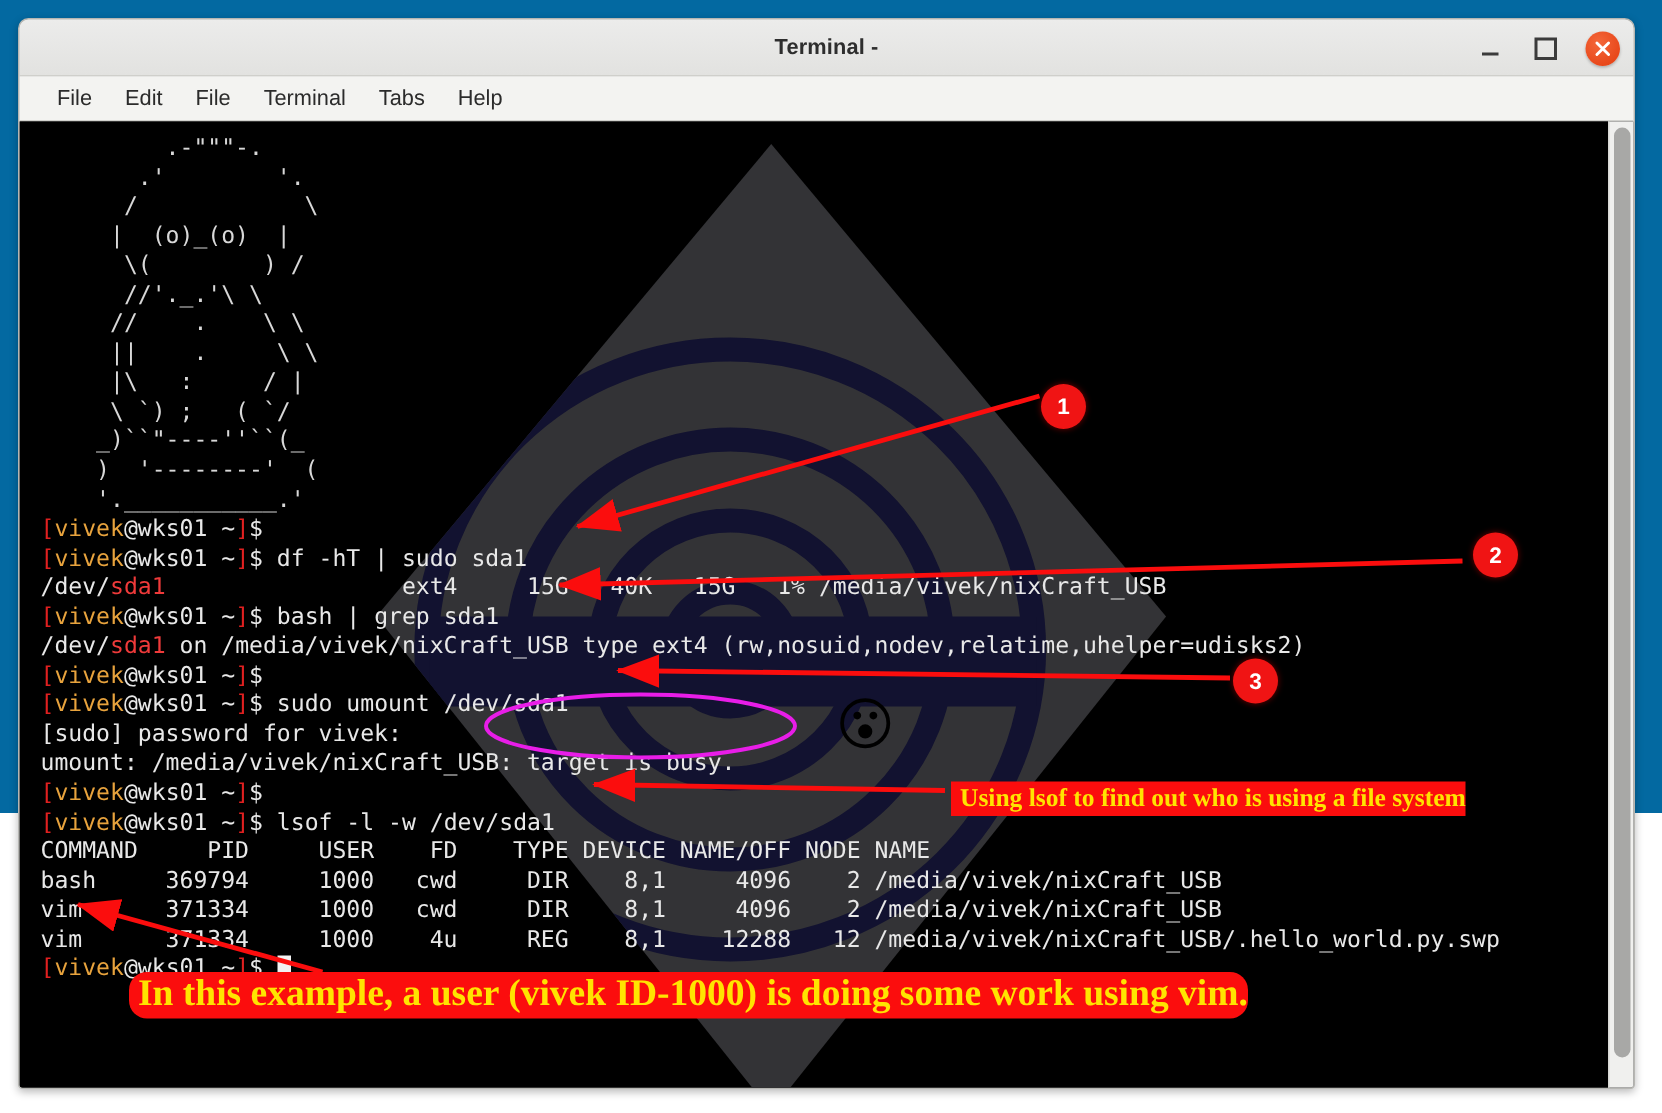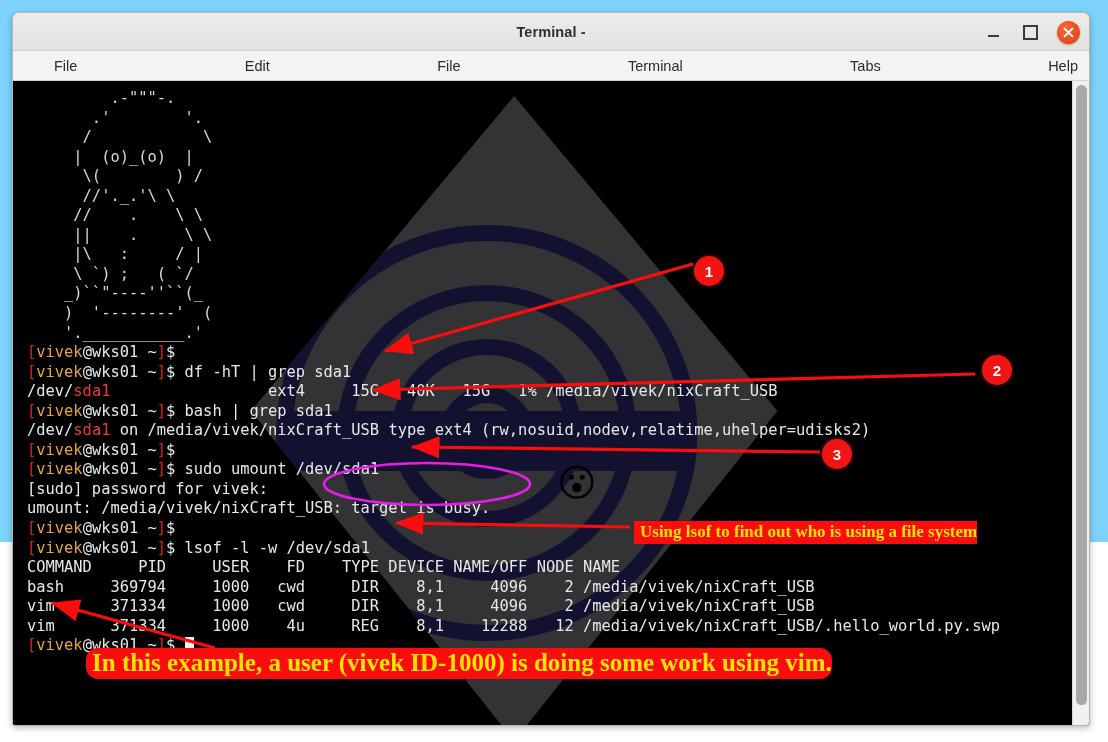--- a/index.html
+++ b/index.html
@@ -9,21 +9,21 @@
     width: 1108px; height: 742px;
     background: #ffffff;
     font-family: "Liberation Sans", sans-serif;
     overflow: hidden;
   }
 
   #app {
     position: relative;
     width: 1108px;
     height: 542px;
-    background: #7dd3fc;
+    background: #0369a1;
   }
 
   
   .window {
     position: absolute;
     left: 12px; top: 12px;
     width: 1078px; height: 714px;
     background: #e8e8e6;
     border: 1px solid #b6b6b2;
     border-radius: 7px 7px 3px 3px;
@@ -82,23 +82,22 @@
   }
   .wc-close svg { display:block; }
 
   
   .menubar {
     height: 30px;
     background: #f3f3f1;
     border-bottom: 1px solid #d2d2ce;
     display: flex;
     align-items: center;
-    padding-left: 30px;
+    padding-left: 14px;
     gap: 0;
-    justify-content: space-between;
   }
   .menu-item {
     font-size: 14.5px;
     color: #2b2b2b;
     padding: 3px 11px;
     border-radius: 3px;
     cursor: default;
     white-space: nowrap;
   }
 
@@ -258,21 +257,21 @@
       \(        ) /
       //'._.'\ \
      //    .    \ \
      ||    .     \ \
      |\   :     / |
      \ `) ;   ( `/
     _)``"----''``(_
     )  '--------'  (
     '.___________.'</span>
 <span><span class="c-red">[</span><span class="c-orng">vivek</span><span class="c-wht">@wks01 ~</span><span class="c-red">]</span><span class="c-wht">$</span></span>
-<span><span class="c-red">[</span><span class="c-orng">vivek</span><span class="c-wht">@wks01 ~</span><span class="c-red">]</span><span class="c-wht">$ df -hT | grep sda1</span></span>
+<span><span class="c-red">[</span><span class="c-orng">vivek</span><span class="c-wht">@wks01 ~</span><span class="c-red">]</span><span class="c-wht">$ df -hT | sudo sda1</span></span>
 <span><span class="c-wht">/dev/</span><span class="c-sda">sda1</span><span class="c-wht">                 ext4     15G   40K   15G   1% /media/vivek/nixCraft_USB</span></span>
 <span><span class="c-red">[</span><span class="c-orng">vivek</span><span class="c-wht">@wks01 ~</span><span class="c-red">]</span><span class="c-wht">$ bash | grep sda1</span></span>
 <span><span class="c-wht">/dev/</span><span class="c-sda">sda1</span><span class="c-wht"> on /media/vivek/nixCraft_USB type ext4 (rw,nosuid,nodev,relatime,uhelper=udisks2)</span></span>
 <span><span class="c-red">[</span><span class="c-orng">vivek</span><span class="c-wht">@wks01 ~</span><span class="c-red">]</span><span class="c-wht">$</span></span>
 <span><span class="c-red">[</span><span class="c-orng">vivek</span><span class="c-wht">@wks01 ~</span><span class="c-red">]</span><span class="c-wht">$ sudo umount /dev/sda1</span></span>
 <span><span class="c-wht">[sudo] password for vivek:</span></span>
 <span><span class="c-wht">umount: /media/vivek/nixCraft_USB: target is busy.</span></span>
 <span><span class="c-red">[</span><span class="c-orng">vivek</span><span class="c-wht">@wks01 ~</span><span class="c-red">]</span><span class="c-wht">$</span></span>
 <span><span class="c-red">[</span><span class="c-orng">vivek</span><span class="c-wht">@wks01 ~</span><span class="c-red">]</span><span class="c-wht">$ lsof -l -w /dev/sda1</span></span>
 <span><span class="c-wht">COMMAND     PID     USER    FD    TYPE DEVICE NAME/OFF NODE NAME</span></span>

